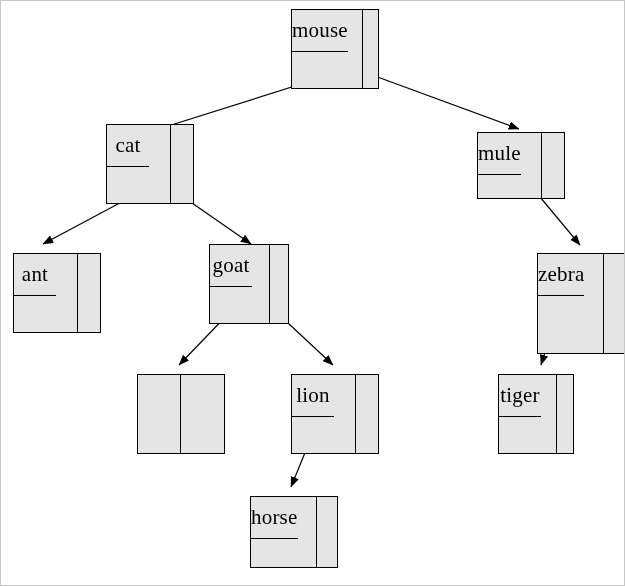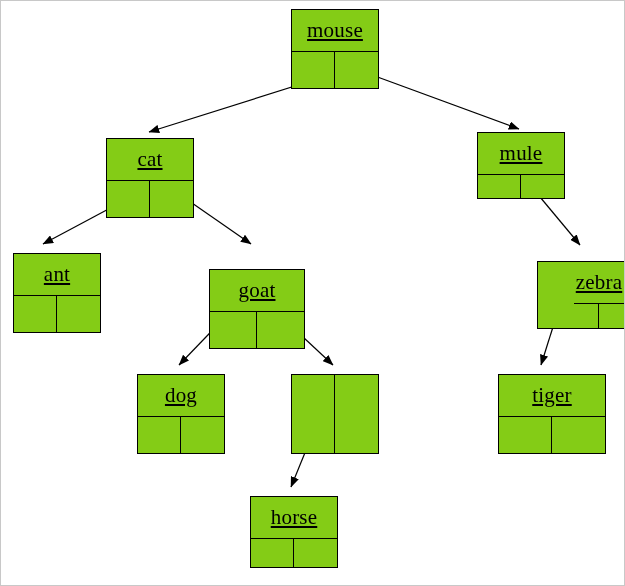--- a/index.html
+++ b/index.html
@@ -24,24 +24,23 @@
     left: 0;
     top: 0;
     width: 625px;
     height: 586px;
     pointer-events: none;
   }
   .node {
     position: absolute;
     box-sizing: border-box;
     border: 1px solid #000000;
-    background: #84cc16;
+    background: #e5e5e5;
     display: flex;
-    flex-direction: column;
-    text-decoration: underline;
+    flex-direction: row;
   }
   .node-label {
     flex: 0 0 42px;
     height: 42px;
     display: flex;
     align-items: center;
     justify-content: center;
     font-size: 21px;
     line-height: 1;
     color: #000000;
@@ -86,69 +85,69 @@
   </svg>
 
   <div id="nodes-group">
       <div class="node" style="left: 290px; top: 8px; width: 88px; height: 80px;">
         <div class="node-label" style="height: 42px; flex-basis: 42px;">mouse</div>
         <div class="node-ptrs">
           <div class="ptr left"></div>
           <div class="ptr right"></div>
         </div>
       </div>
-      <div class="node" style="left: 105px; top: 137px; width: 88px; height: 80px;">
+      <div class="node" style="left: 105px; top: 123px; width: 88px; height: 80px;">
         <div class="node-label" style="height: 42px; flex-basis: 42px;">cat</div>
         <div class="node-ptrs">
           <div class="ptr left"></div>
           <div class="ptr right"></div>
         </div>
       </div>
       <div class="node" style="left: 476px; top: 131px; width: 88px; height: 67px;">
         <div class="node-label" style="height: 42px; flex-basis: 42px;">mule</div>
         <div class="node-ptrs">
           <div class="ptr left"></div>
           <div class="ptr right"></div>
         </div>
       </div>
       <div class="node" style="left: 12px; top: 252px; width: 88px; height: 80px;">
         <div class="node-label" style="height: 42px; flex-basis: 42px;">ant</div>
         <div class="node-ptrs">
           <div class="ptr left"></div>
           <div class="ptr right"></div>
         </div>
       </div>
-      <div class="node" style="left: 208px; top: 268px; width: 96px; height: 80px;">
+      <div class="node" style="left: 208px; top: 243px; width: 80px; height: 80px;">
         <div class="node-label" style="height: 42px; flex-basis: 42px;">goat</div>
         <div class="node-ptrs">
           <div class="ptr left"></div>
           <div class="ptr right"></div>
         </div>
       </div>
-      <div class="node" style="left: 536px; top: 260px; width: 88px; height: 68px; padding-left: 36px;">
+      <div class="node" style="left: 536px; top: 252px; width: 88px; height: 101px;">
         <div class="node-label" style="height: 42px; flex-basis: 42px;">zebra</div>
         <div class="node-ptrs">
           <div class="ptr left"></div>
           <div class="ptr right"></div>
         </div>
       </div>
       <div class="node" style="left: 136px; top: 373px; width: 88px; height: 80px;">
-        <div class="node-label" style="height: 42px; flex-basis: 42px;">dog</div>
         <div class="node-ptrs">
           <div class="ptr left"></div>
           <div class="ptr right"></div>
         </div>
       </div>
       <div class="node" style="left: 290px; top: 373px; width: 88px; height: 80px;">
+        <div class="node-label" style="height: 42px; flex-basis: 42px;">lion</div>
         <div class="node-ptrs">
           <div class="ptr left"></div>
           <div class="ptr right"></div>
         </div>
       </div>
-      <div class="node" style="left: 497px; top: 373px; width: 108px; height: 80px;">
+      <div class="node" style="left: 497px; top: 373px; width: 76px; height: 80px;">
         <div class="node-label" style="height: 42px; flex-basis: 42px;">tiger</div>
         <div class="node-ptrs">
           <div class="ptr left"></div>
           <div class="ptr right"></div>
         </div>
       </div>
       <div class="node" style="left: 249px; top: 495px; width: 88px; height: 72px;">
         <div class="node-label" style="height: 42px; flex-basis: 42px;">horse</div>
         <div class="node-ptrs">
           <div class="ptr left"></div>

